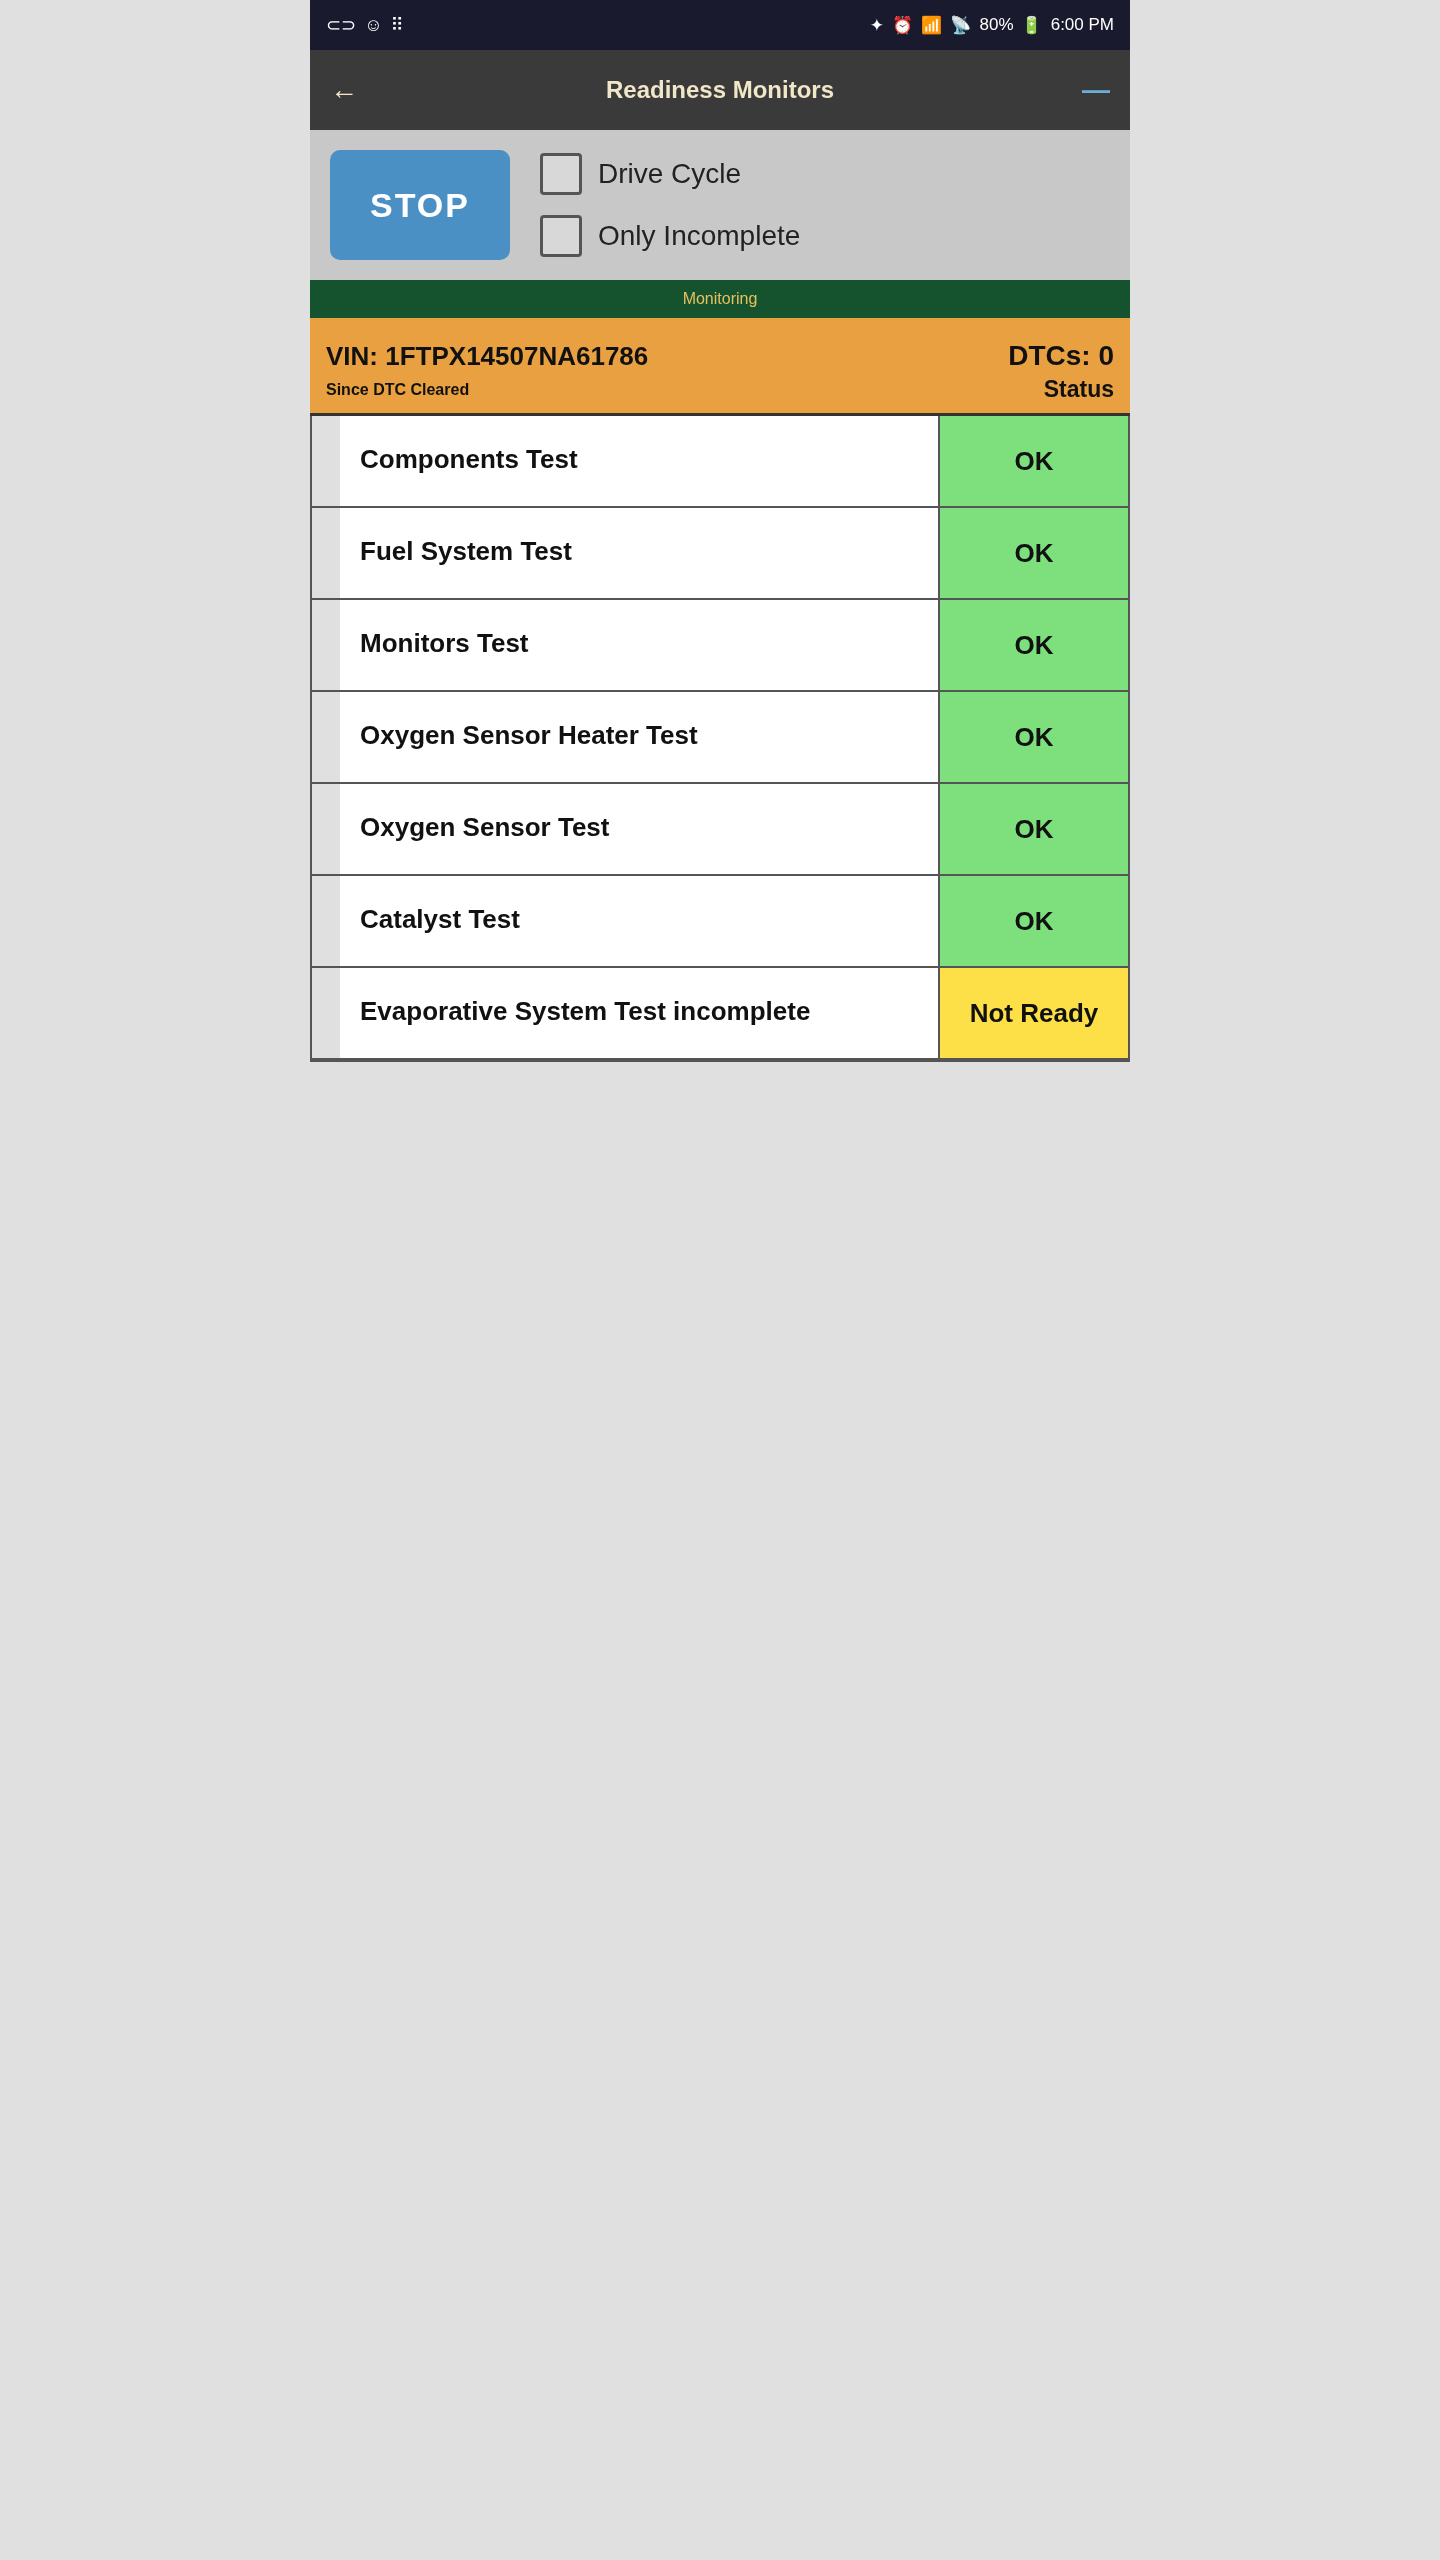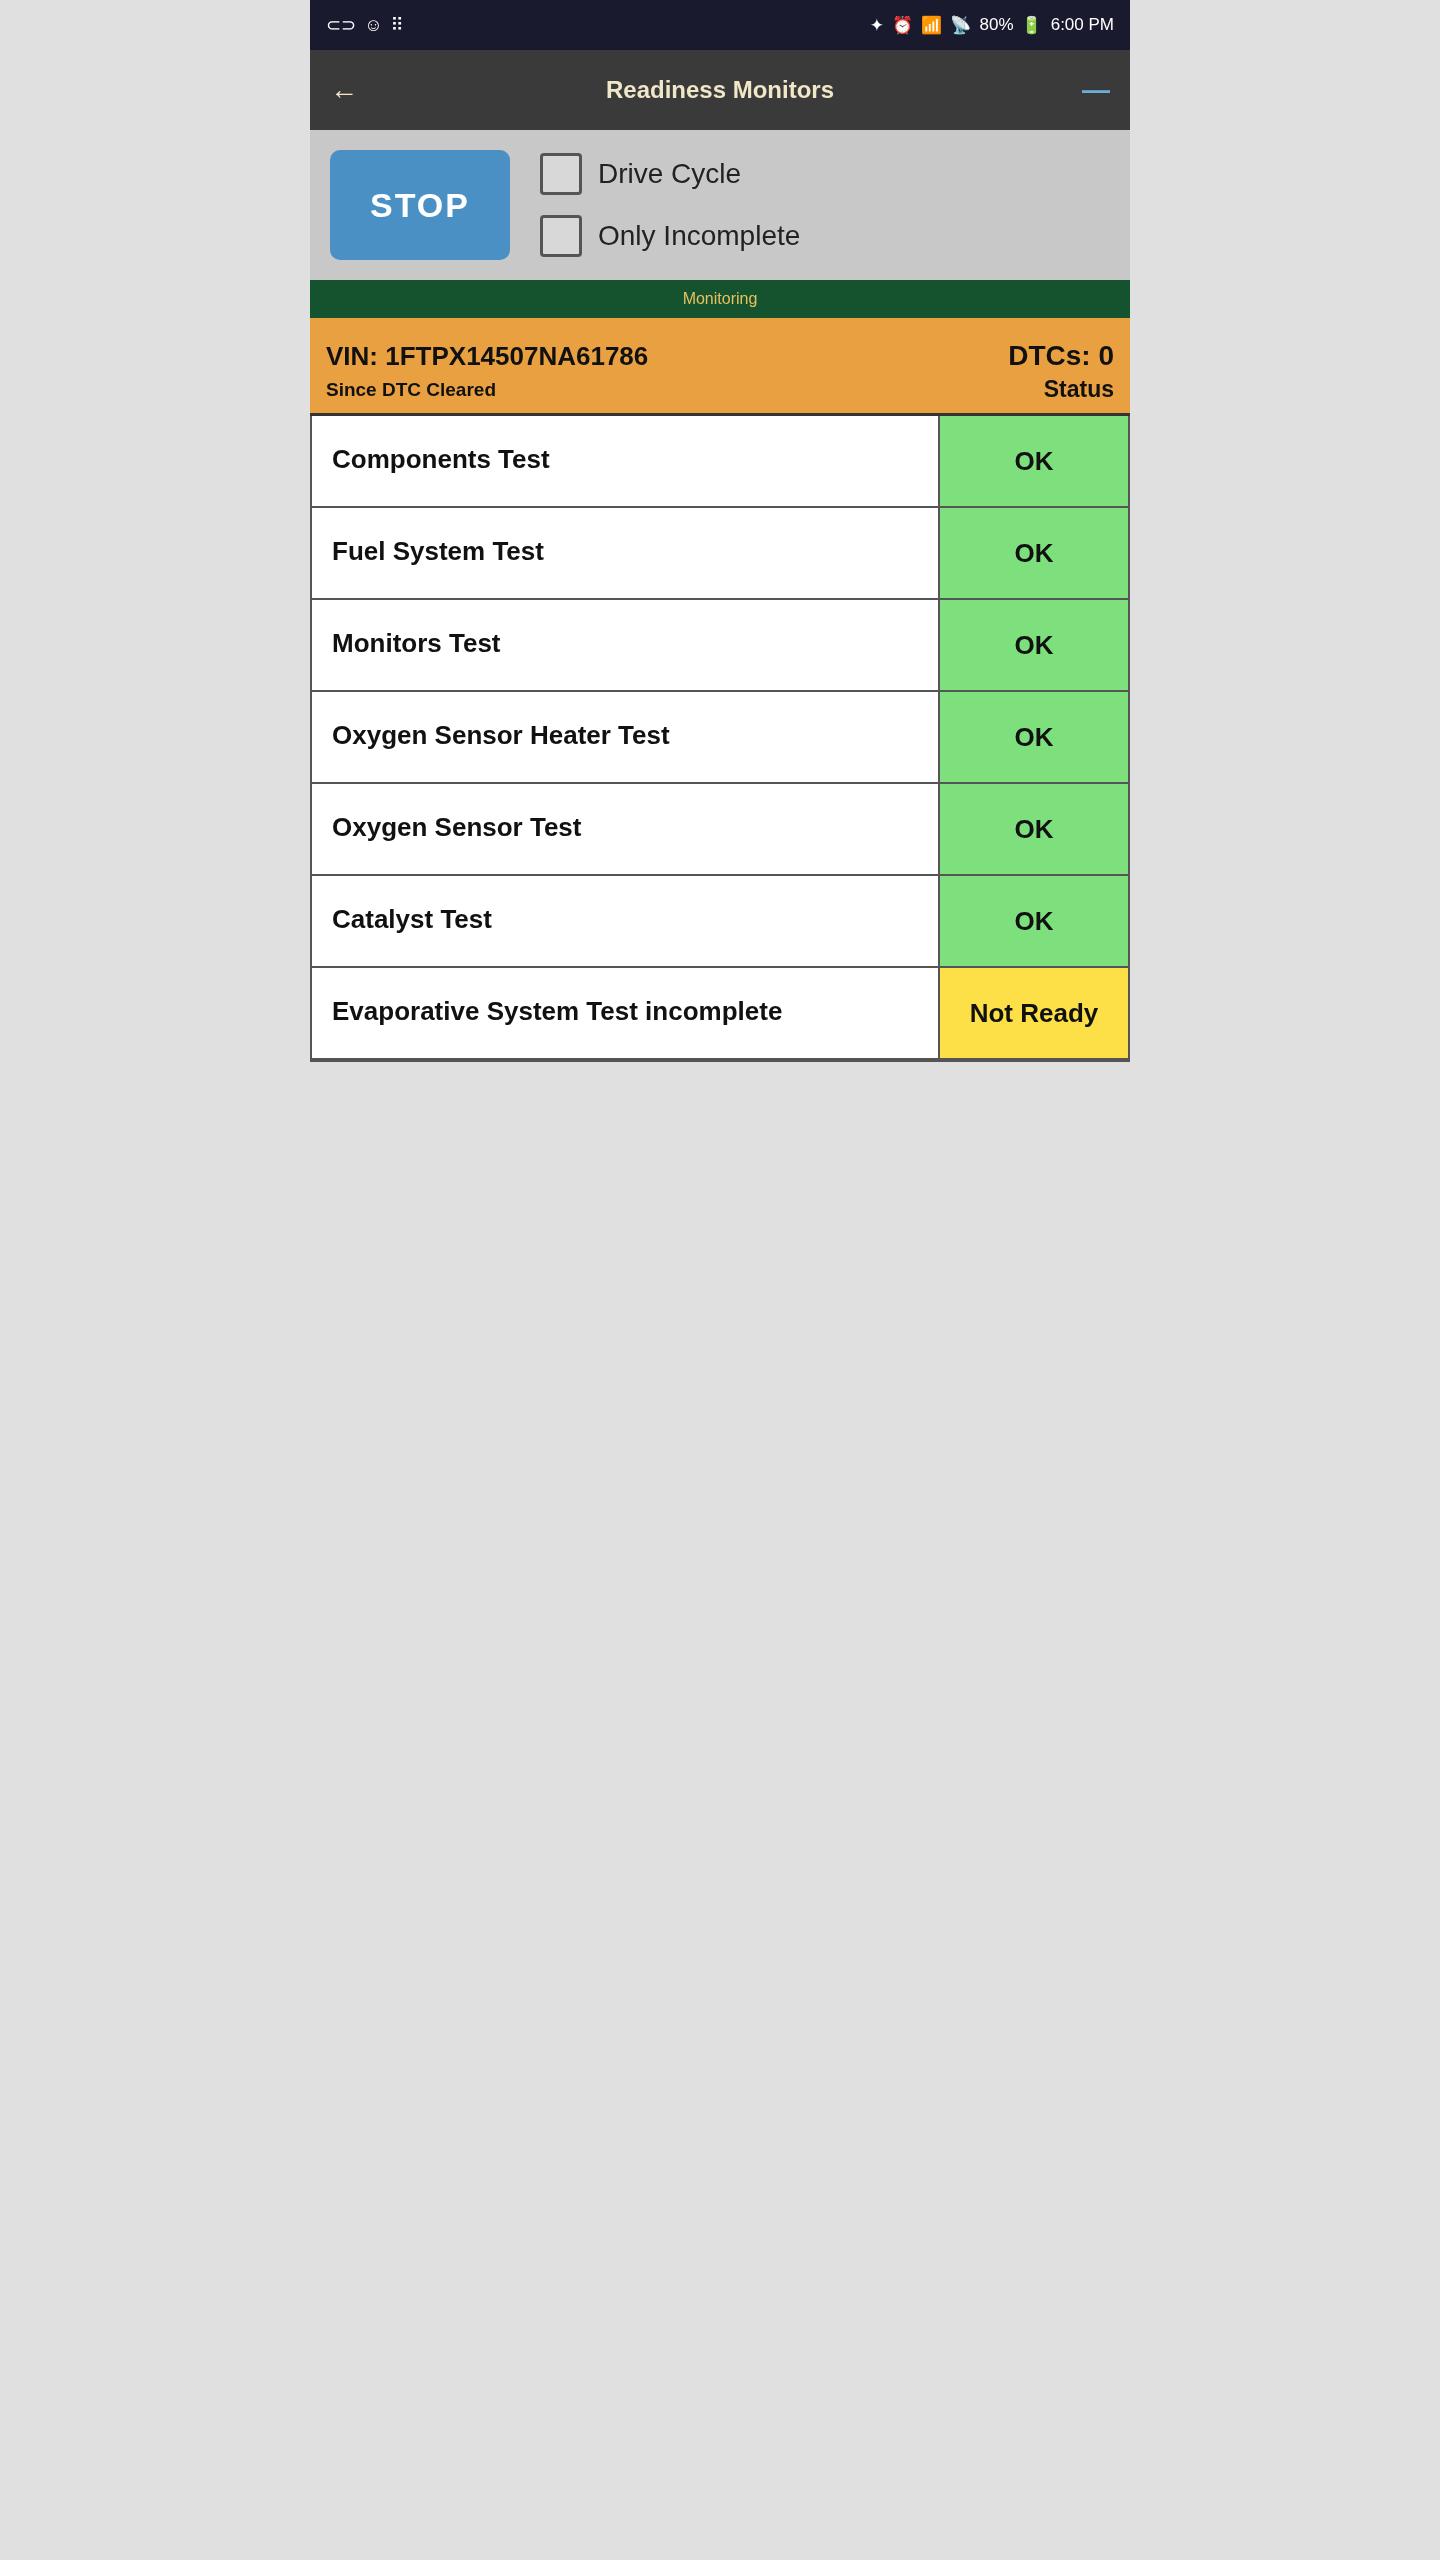--- a/index.html
+++ b/index.html
@@ -162,21 +162,21 @@
     }
 
     .since-status-row {
       display: flex;
       justify-content: space-between;
       align-items: center;
       margin-top: 4px;
     }
 
     .since-text {
-      font-size: 19px;
+      font-size: 16px;
       font-weight: bold;
       color: #111;
     }
 
     .status-header-text {
       font-size: 23px;
       font-weight: bold;
       color: #111;
     }
 
@@ -186,20 +186,21 @@
     }
 
     .test-name {
       flex: 1;
       padding: 28px 20px;
       font-size: 26px;
       font-weight: bold;
       color: #111;
       border-right: 2px solid #555;
       background: white;
+      margin-left: 28px;
     }
 
     .test-status {
       width: 188px;
       display: flex;
       align-items: center;
       justify-content: center;
       font-size: 26px;
       font-weight: bold;
       color: #111;

